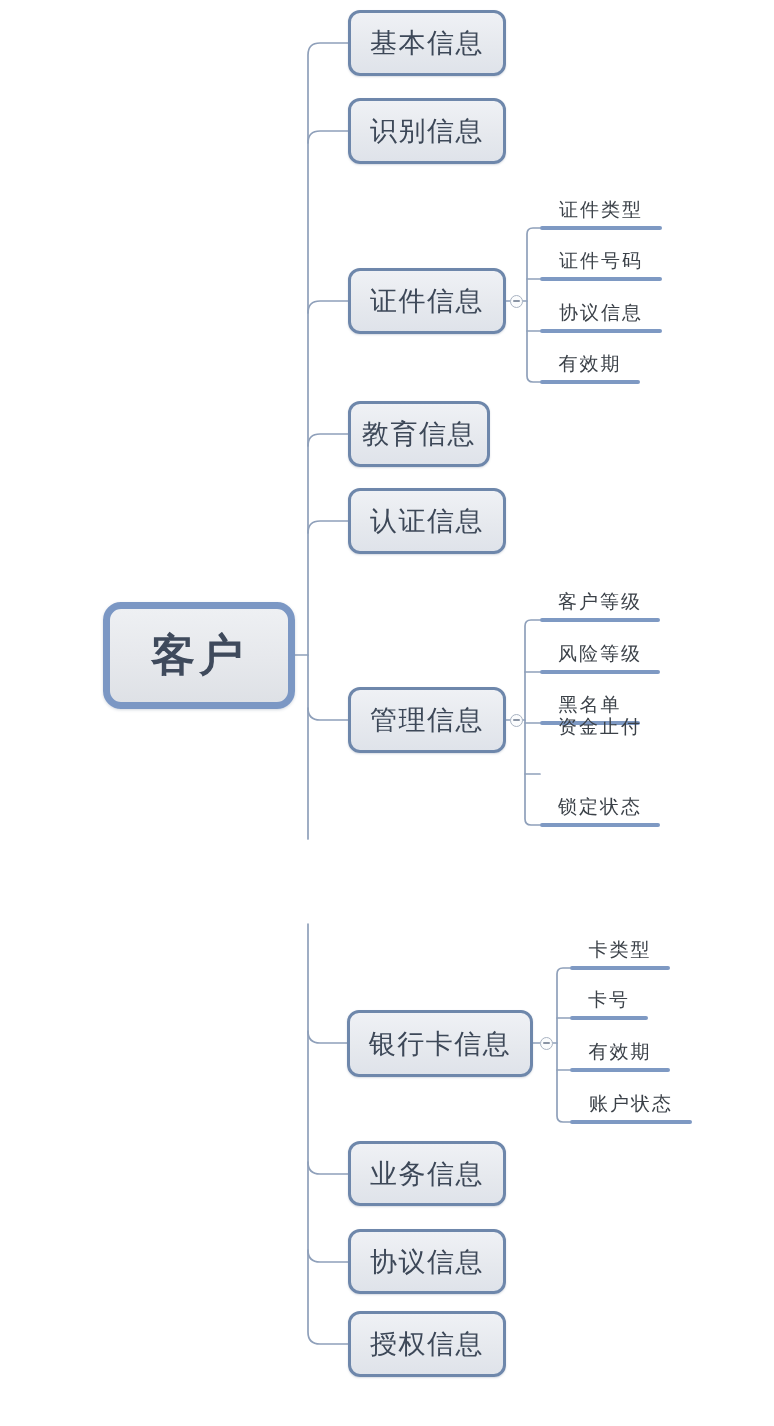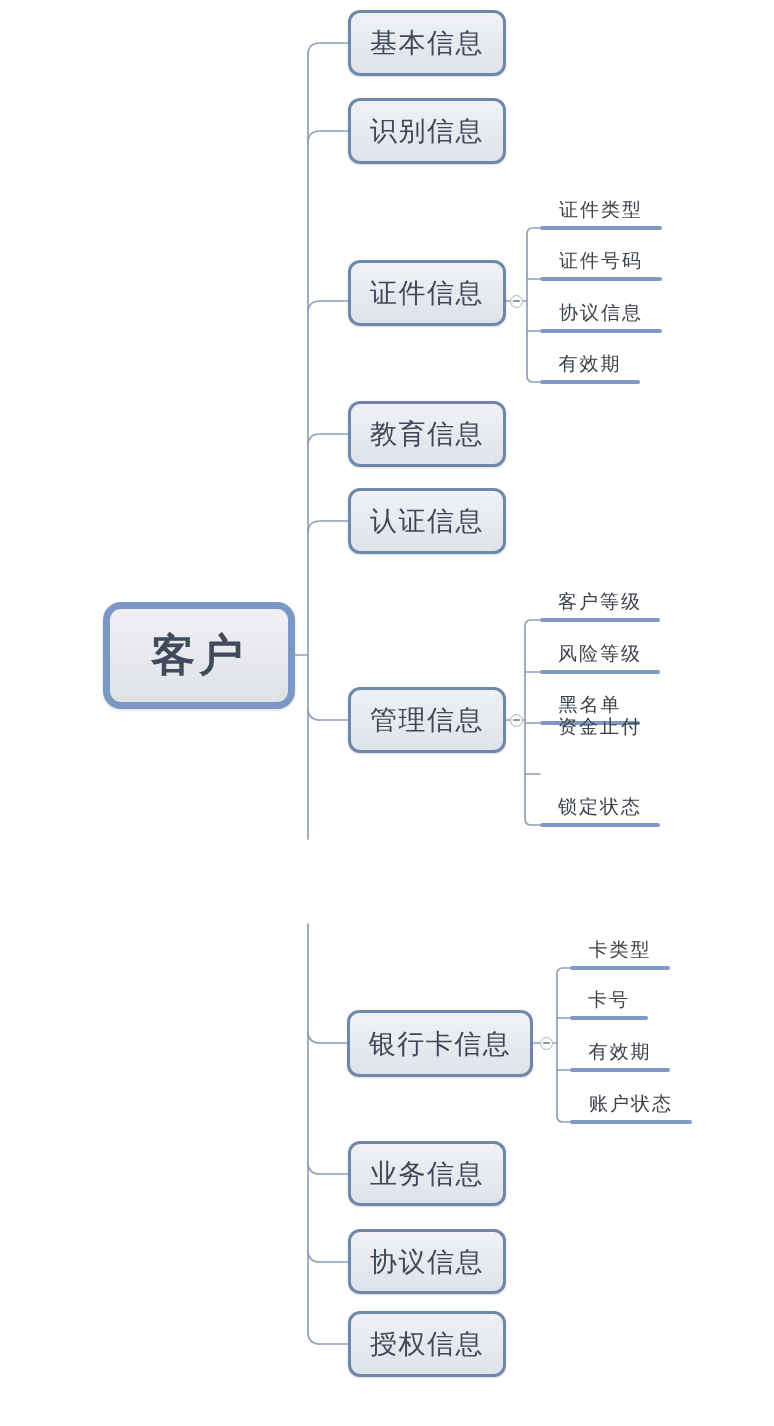--- a/index.html
+++ b/index.html
@@ -103,23 +103,23 @@
     <path d="M557 1018 H570"></path>
     <path d="M557 1070 H570"></path>
   </svg>
 
   <div class="root" style="left:103px;top:602px;width:192px;height:107px;">客户</div>
 
   <div class="topic" style="left:348px;top:10px;width:158px;height:66px;">基本信息</div>
 
   <div class="topic" style="left:348px;top:98px;width:158px;height:66px;">识别信息</div>
 
-  <div class="topic" style="left:348px;top:260px;width:158px;height:66px;">证件信息</div>
+  <div class="topic" style="left:348px;top:268px;width:158px;height:66px;">证件信息</div>
 
-  <div class="topic" style="left:348px;top:401px;width:158px;height:66px;">教育信息</div>
+  <div class="topic" style="left:348px;top:401px;width:142px;height:66px;">教育信息</div>
 
   <div class="topic" style="left:348px;top:488px;width:158px;height:66px;">认证信息</div>
 
   <div class="topic" style="left:348px;top:687px;width:158px;height:66px;">管理信息</div>
 
   <div class="topic" style="left:347px;top:1010px;width:186px;height:67px;">银行卡信息</div>
 
   <div class="topic" style="left:348px;top:1229px;width:158px;height:65px;">协议信息</div>
 
   <div class="topic" style="left:348px;top:1141px;width:158px;height:65px;">业务信息</div>

